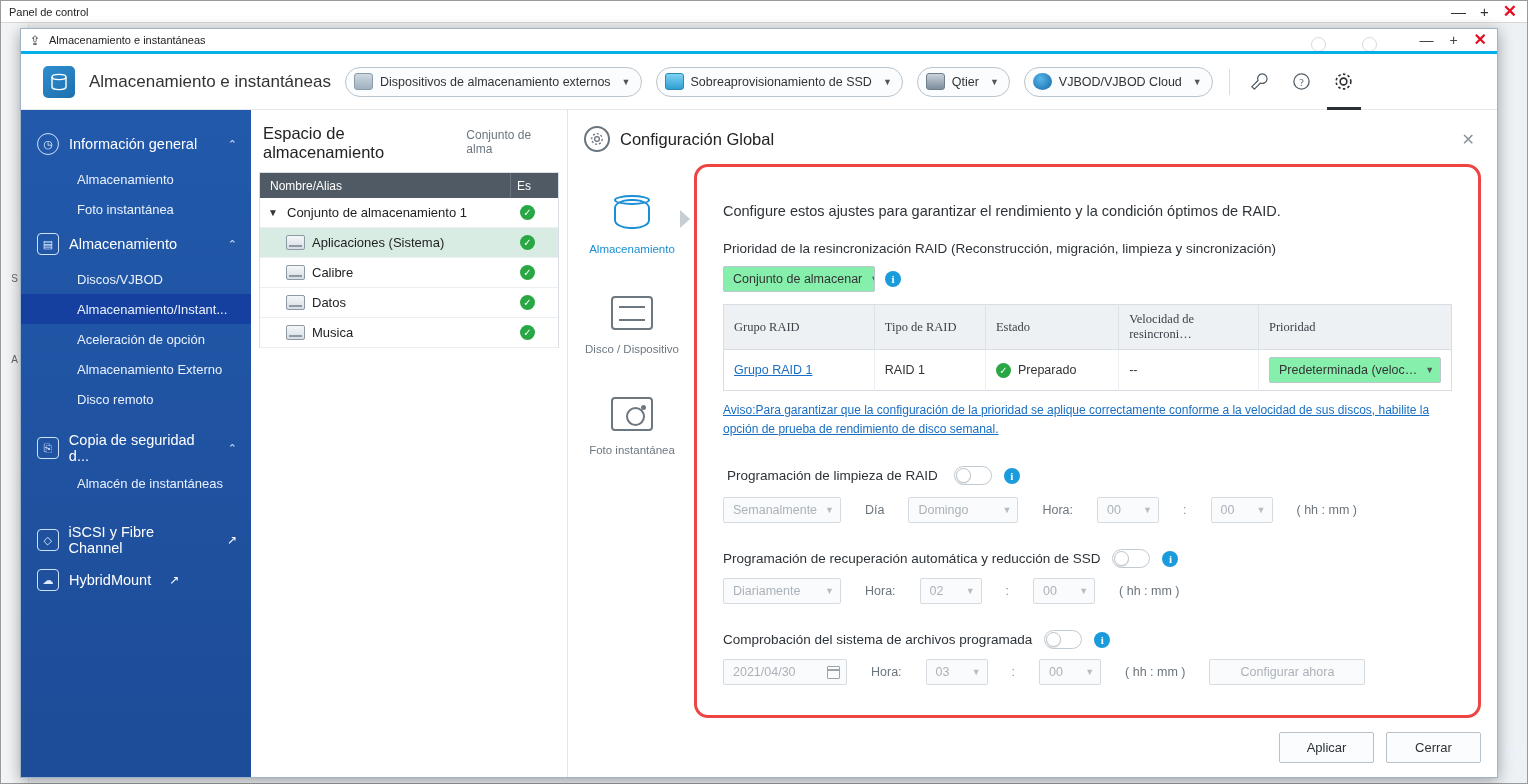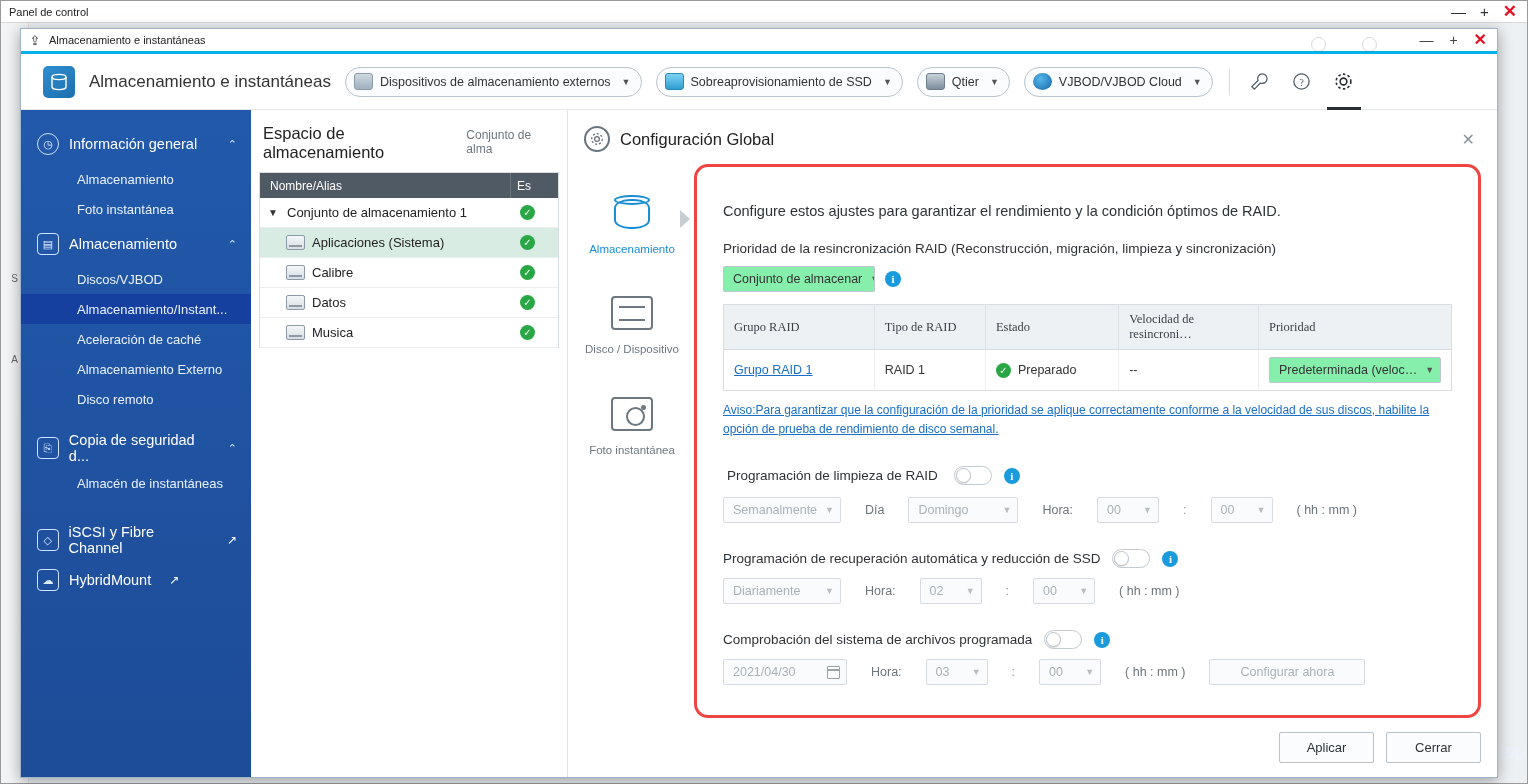--- a/index.html
+++ b/index.html
@@ -392,21 +392,21 @@
           <span>Almacenamiento</span>
           <span class="caret">⌃</span>
         </div>
         <div class="sb-item">
           <span>Discos/VJBOD</span>
         </div>
         <div class="sb-item active">
           <span>Almacenamiento/Instant...</span>
         </div>
         <div class="sb-item">
-          <span>Aceleración de caché</span>
+          <span>Aceleración de opción</span>
         </div>
         <div class="sb-item">
           <span>Almacenamiento Externo</span>
         </div>
         <div class="sb-item">
           <span>Disco remoto</span>
         </div>
 
         <div class="sb-group" style="margin-top:14px;">
           <span class="sb-ico">⎘</span>

